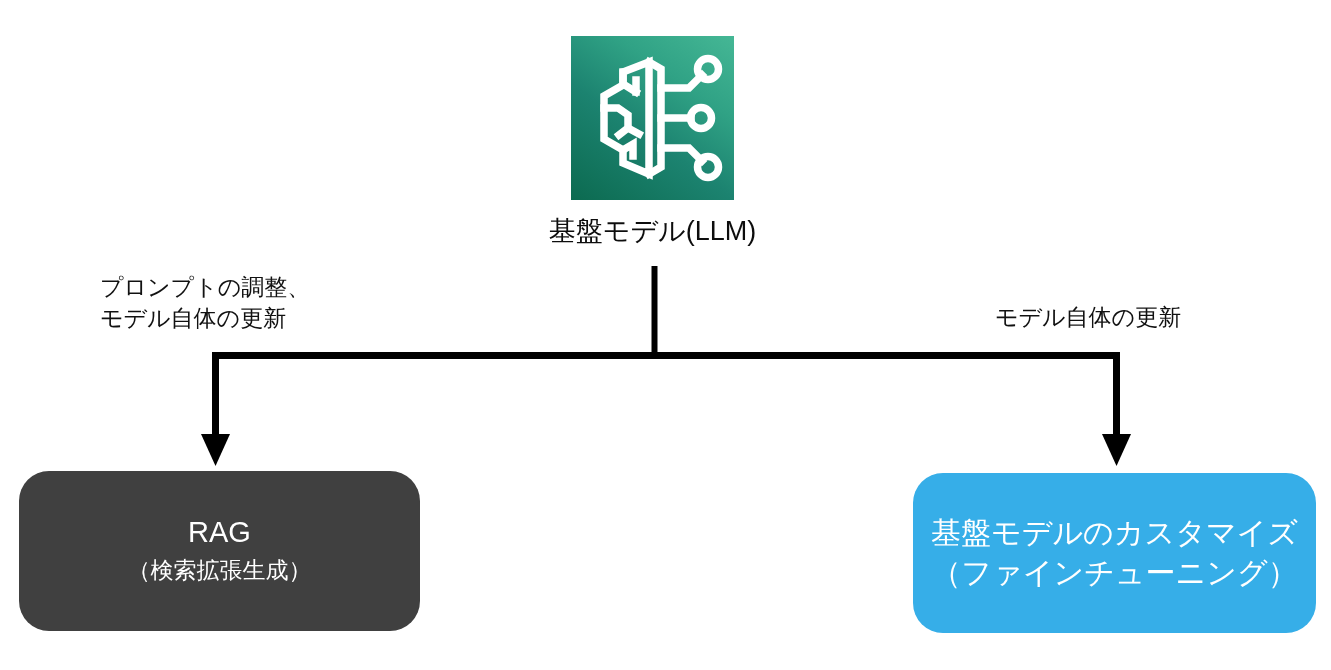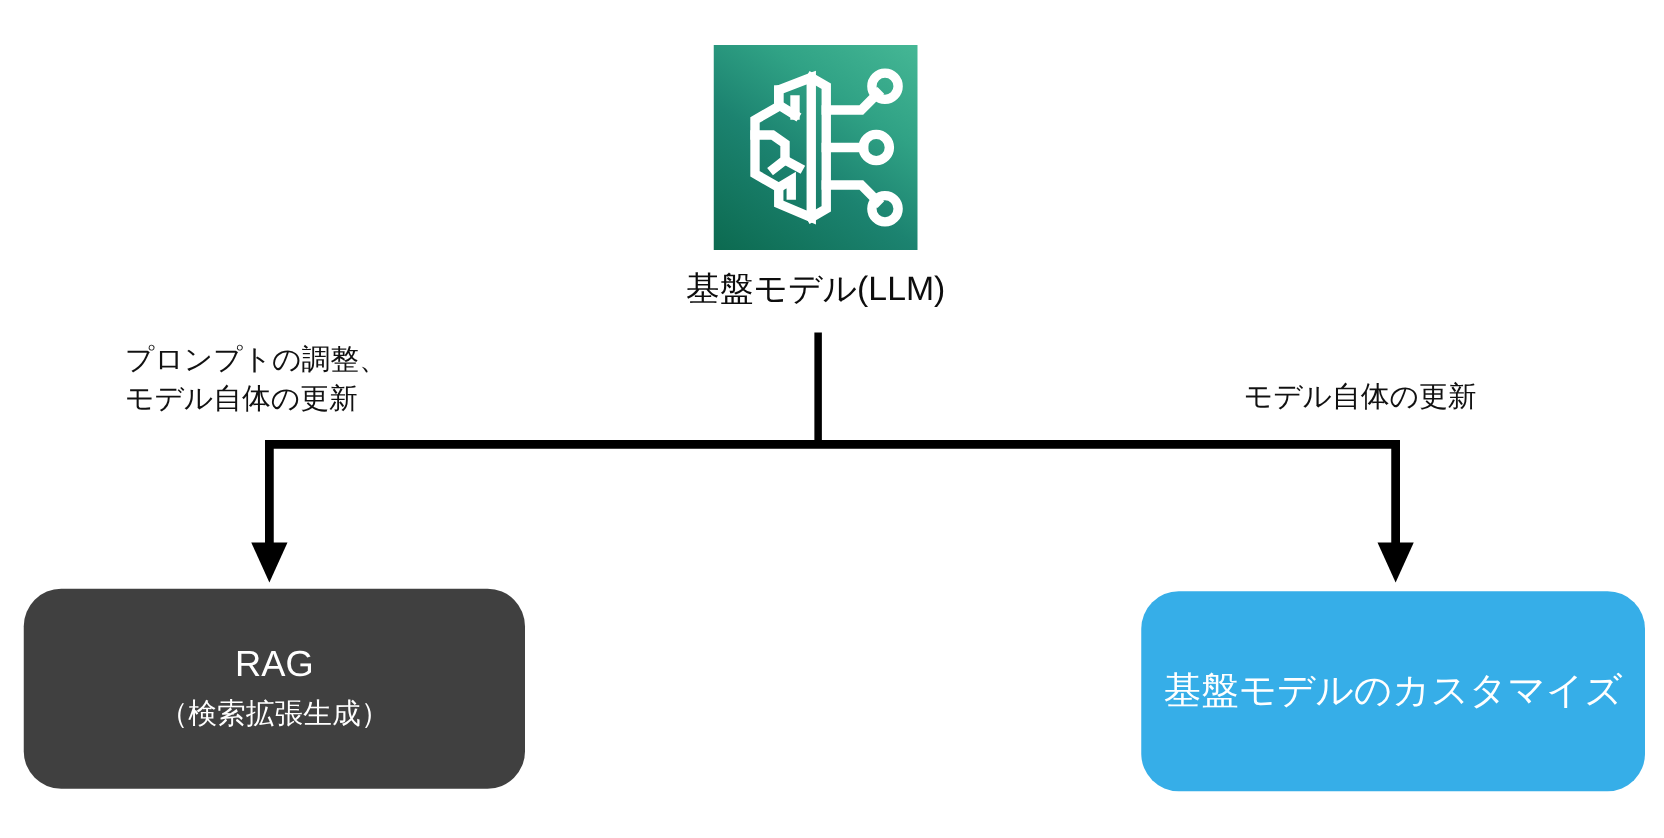--- a/index.html
+++ b/index.html
@@ -174,15 +174,16 @@
     <div>モデル自体の更新</div>
   </div>
 
   <div class="outcome-box" id="box-rag">
     <div class="box-line-1">RAG</div>
     <div class="box-line-2">（検索拡張生成）</div>
   </div>
 
   <div class="outcome-box" id="box-finetune">
     <div class="box-line-1">基盤モデルのカスタマイズ</div>
+    <div class="box-line-2">（ファインチューニング）</div>
   </div>
 
 </div>
 
 </body></html>

